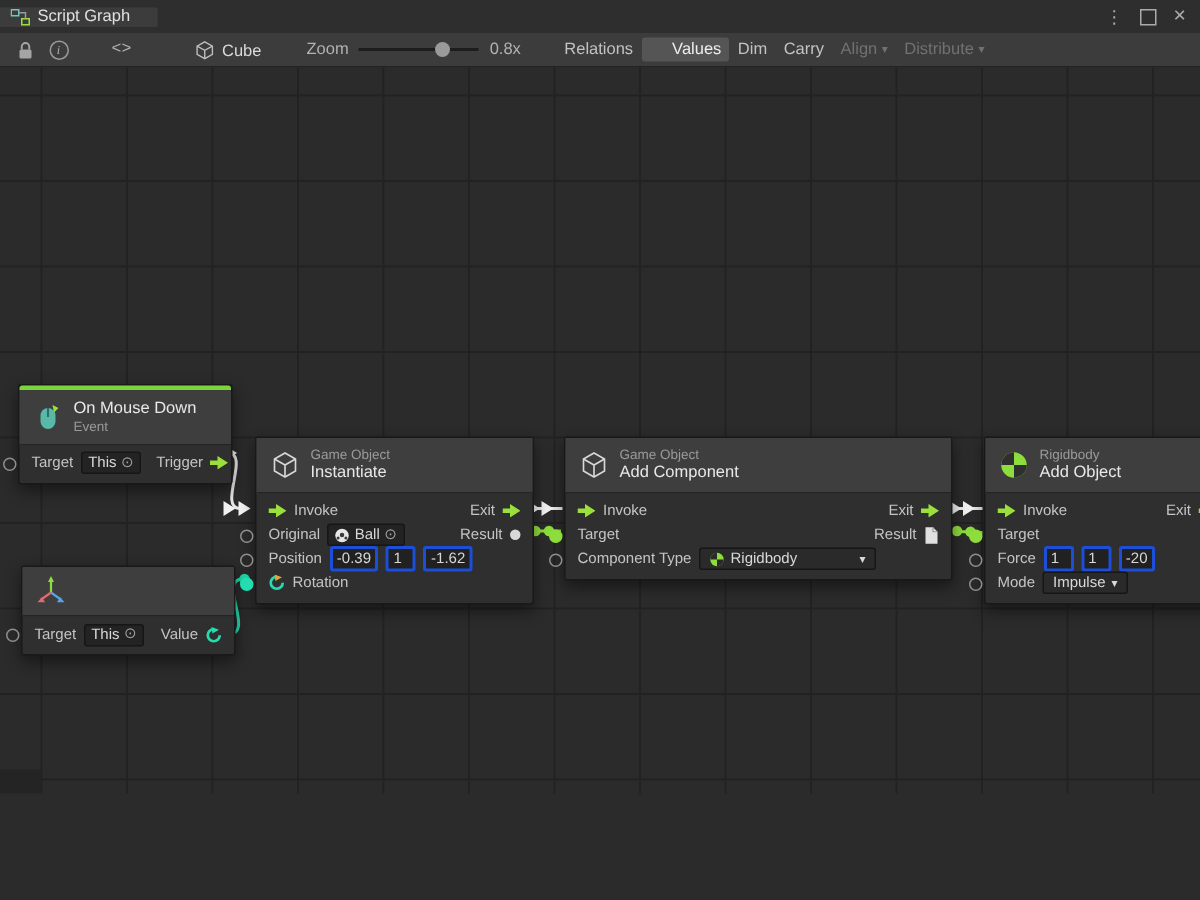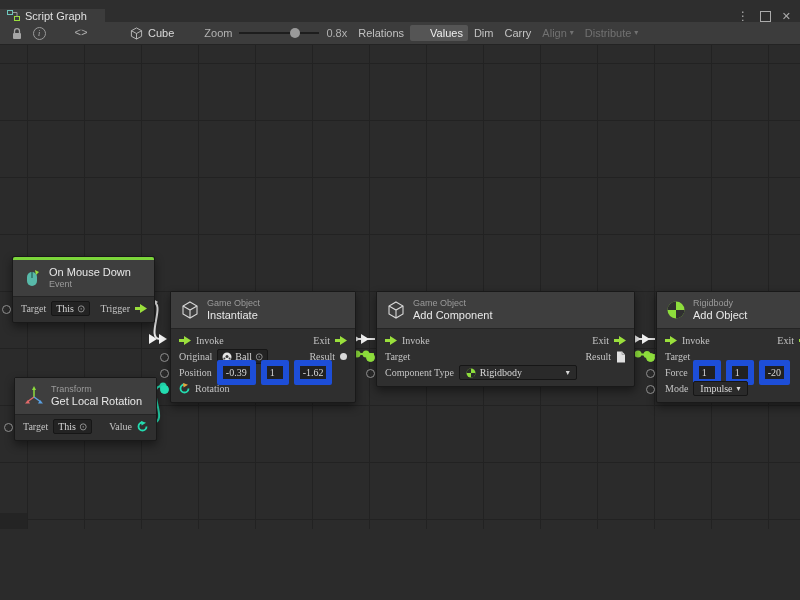--- a/index.html
+++ b/index.html
@@ -1,37 +1,37 @@
 <!DOCTYPE html>
 <html><head>
 <meta charset="utf-8">
 <style>
   html,body{margin:0;padding:0;}
   body{width:800px;height:600px;background:#2b2b2b;font-family:"Liberation Sans",sans-serif;overflow:hidden;position:relative;}
 
   
-  .titlebar{height:22px;background:#2e2e2e;display:flex;align-items:flex-end;color:#c8c8c8;font-size:11px;}
+  .titlebar{height:22px;background:#2e2e2e;display:flex;align-items:center;color:#c8c8c8;font-size:11px;}
   .doc-tab{display:flex;align-items:center;gap:5px;background:#3c3c3c;padding:0 18px 0 7px;}
   .tab-label{color:#e0e0e0;}
   .win-controls{margin-left:auto;display:flex;align-items:center;gap:11px;padding-right:9px;color:#ababab;}
   .kebab{font-size:12px;line-height:1;}
   .maxbox{width:9px;height:9px;border:1px solid #ababab;display:inline-block;}
   .closex{font-size:11px;line-height:1;}
 
   
   .toolbar{height:22px;background:#3c3c3c;border-bottom:1px solid #232323;display:flex;align-items:center;font-size:11px;color:#c2c2c2;padding:0 6px;}
   .ticon{display:flex;align-items:center;justify-content:center;width:22px;height:18px;flex:0 0 auto;}
   .info-circle{width:11px;height:11px;border:1px solid #9a9a9a;border-radius:50%;display:flex;align-items:center;justify-content:center;font-size:8px;color:#b5b5b5;font-family:"Liberation Serif",serif;font-style:italic;}
   .code-glyph{font-family:"Liberation Mono",monospace;color:#b0b0b0;font-size:11px;letter-spacing:0px;}
-  .ctx{display:flex;align-items:center;gap:5px;margin-left:38px;color:#dadada;}
+  .ctx{display:flex;align-items:flex-end;gap:5px;margin-left:38px;color:#dadada;}
   .zoom-wrap{display:flex;align-items:center;gap:7px;margin-left:30px;color:#b2b2b2;}
   .slider{position:relative;width:80px;height:12px;}
   .slider .track{position:absolute;left:0;right:0;top:5px;height:2px;background:#1d1d1d;}
   .slider .handle{position:absolute;top:1px;left:63%;width:10px;height:10px;border-radius:50%;background:#9a9a9a;}
-  .tgroup{display:flex;align-items:center;margin-left:6px;gap:1px;}
+  .tgroup{display:flex;align-items:center;margin-left:24px;gap:1px;}
   .tgroup.right{margin-left:auto;}
   .tbtn{padding:2px 5px;border-radius:2px;display:flex;align-items:center;gap:3px;color:#c2c2c2;white-space:nowrap;}
   .tbtn.active{background:#555;color:#eee;padding-left:20px;}
   .tbtn.disabled{color:#717171;text-align:center;}
   .caret{font-size:8px;line-height:1;}
 
   
   .canvas{position:relative;width:800px;height:484px;overflow:hidden;background-color:#2b2b2b;
     background-image:linear-gradient(#222 1px,transparent 1px),linear-gradient(90deg,#222 1px,transparent 1px);
     background-size:57px 57px;background-position:27px 18px;}
@@ -39,31 +39,31 @@
   svg.wires{position:absolute;left:0;top:0;z-index:1;pointer-events:none;}
 
   
   .node{position:absolute;z-index:2;background:#2f2f2f;border:1px solid #191919;border-radius:2px;box-shadow:0 4px 10px rgba(0,0,0,.45);color:#c8c8c8;}
   .evt-stripe{height:3px;background:#7bd53a;border-radius:2px 2px 0 0;}
   .node-header{display:flex;align-items:center;gap:7px;background:#3e3e3e;padding:6px 9px;border-bottom:1px solid #242424;}
   .hicon{width:20px;height:20px;flex:0 0 auto;}
   .titles{display:flex;flex-direction:column;line-height:1.2;}
   .ncat{font-size:9px;color:#9a9a9a;}
   .ntitle{font-size:11px;color:#e8e8e8;}
-  .node-body{padding:4px 0 5px;font-family:Liberation Serif, serif;}
+  .node-body{padding:4px 0 5px;}
   .node-row{position:relative;display:flex;align-items:center;gap:5px;height:16px;padding:0 8px;font-size:10px;}
   .spacer{flex:1;}
   .rlabel{color:#c4c4c4;white-space:nowrap;}
   .port-circle{position:absolute;left:-11px;top:50%;margin-top:-4px;width:7px;height:7px;border-radius:50%;border:1px solid #8e8e8e;background:transparent;}
   .port-circle.filled-green{background:#8ddd3c;border-color:#8ddd3c;}
   .port-circle.filled-teal{background:#23dcb0;border-color:#23dcb0;}
   .flow-arrow{flex:0 0 auto;}
   .chip{display:inline-flex;align-items:center;gap:3px;background:#232323;border:1px solid #161616;border-radius:2px;padding:1px 4px;color:#d8d8d8;font-size:10px;line-height:1.1;}
   .chip .picker{color:#9d9d9d;font-size:10px;line-height:1;}
-  .numfield{background:#212121;border:6px solid #1d4ed8;border-radius:2px;padding:1px 3px;color:#d8d8d8;font-size:10px;min-width:10px;}
+  .numfield{background:#212121;border:2px solid #1d4ed8;border-radius:2px;padding:1px 3px;color:#d8d8d8;font-size:10px;min-width:10px;}
   .dropdown{display:inline-flex;align-items:center;gap:4px;background:#2a2a2a;border:1px solid #161616;border-radius:2px;padding:1px 6px;color:#d8d8d8;font-size:10px;}
   .dot{width:7px;height:7px;border-radius:50%;background:#d8d8d8;flex:0 0 auto;}
 </style>
 </head>
 <body>
 
 <div class="titlebar">
   <div class="doc-tab">
     <svg width="13" height="13" viewBox="0 0 13 13">
       <rect x="0.5" y="1.5" width="5" height="4" fill="none" stroke="#6fc7bd" stroke-width="1"></rect>
@@ -201,24 +201,20 @@
   <div class="node" style="left:14px;top:332px;width:141px;">
     <div class="node-header">
       <svg class="hicon" viewBox="0 0 20 20">
         <line x1="10" y1="11" x2="10" y2="3" stroke="#8ddd3c" stroke-width="1.5"></line>
         <polygon points="8,4 12,4 10,0" fill="#8ddd3c"></polygon>
         <line x1="10" y1="11" x2="3" y2="16" stroke="#e26a6a" stroke-width="1.5"></line>
         <polygon points="4,14 6,17.5 1,17.5" fill="#e26a6a"></polygon>
         <line x1="10" y1="11" x2="17" y2="16" stroke="#5aa0e2" stroke-width="1.5"></line>
         <polygon points="14,17.5 19,17.5 16,14" fill="#5aa0e2"></polygon>
       </svg>
-      <div class="titles">
-        <span class="ncat">Transform</span>
-        <span class="ntitle">Get Local Rotation</span>
-      </div>
     </div>
     <div class="node-body">
       <div class="node-row">
         <span class="port-circle"></span>
         <span class="rlabel">Target</span>
         <span class="chip">
           <span>This</span>
           <span class="picker">⊙</span>
         </span>
         <span class="spacer"></span>

